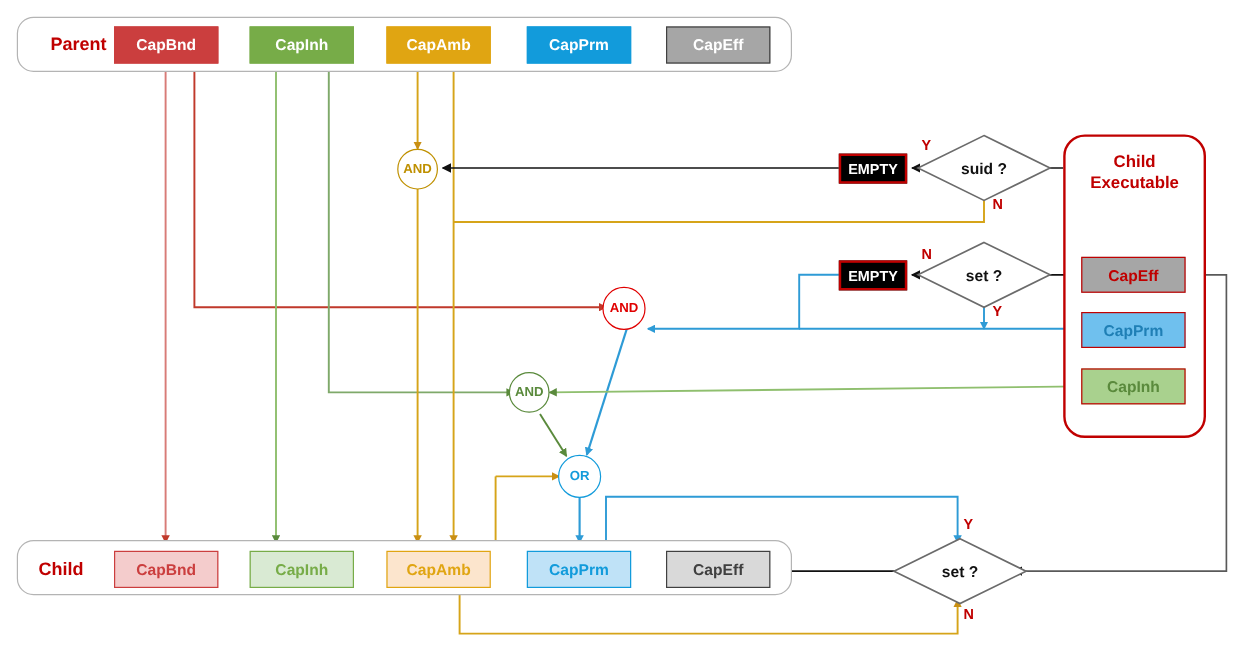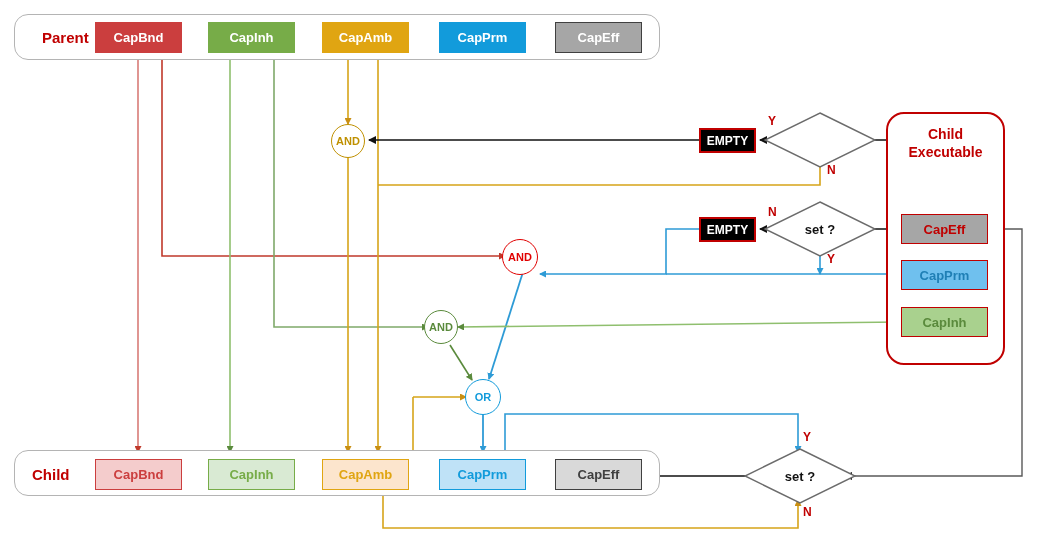--- a/index.html
+++ b/index.html
@@ -165,20 +165,23 @@
     <span>OR</span>
   </div>
 
   <div class="empty" style="left:699px;top:128px;width:57px;height:25px;">
     <span>EMPTY</span>
   </div>
   <div class="empty" style="left:699px;top:217px;width:57px;height:25px;">
     <span>EMPTY</span>
   </div>
 
+  <div class="diamond" style="left:765px;top:113px;width:110px;height:54px;">
+    <div class="dtext">suid ?</div>
+  </div>
   <div class="yn" style="left:768px;top:114px;">Y</div>
   <div class="yn" style="left:827px;top:163px;">N</div>
 
   <div class="diamond" style="left:765px;top:202px;width:110px;height:54px;">
     <div class="dtext">set ?</div>
   </div>
   <div class="yn" style="left:768px;top:205px;">N</div>
   <div class="yn" style="left:827px;top:252px;">Y</div>
 
   <div class="diamond" style="left:745px;top:449px;width:110px;height:54px;">

